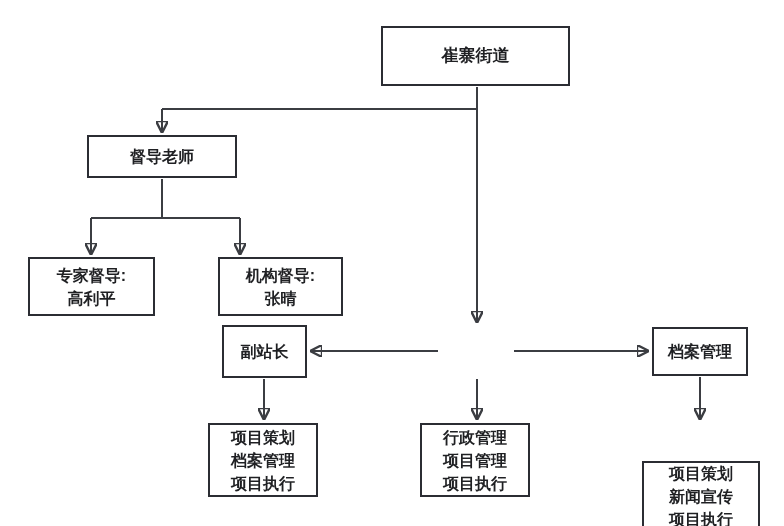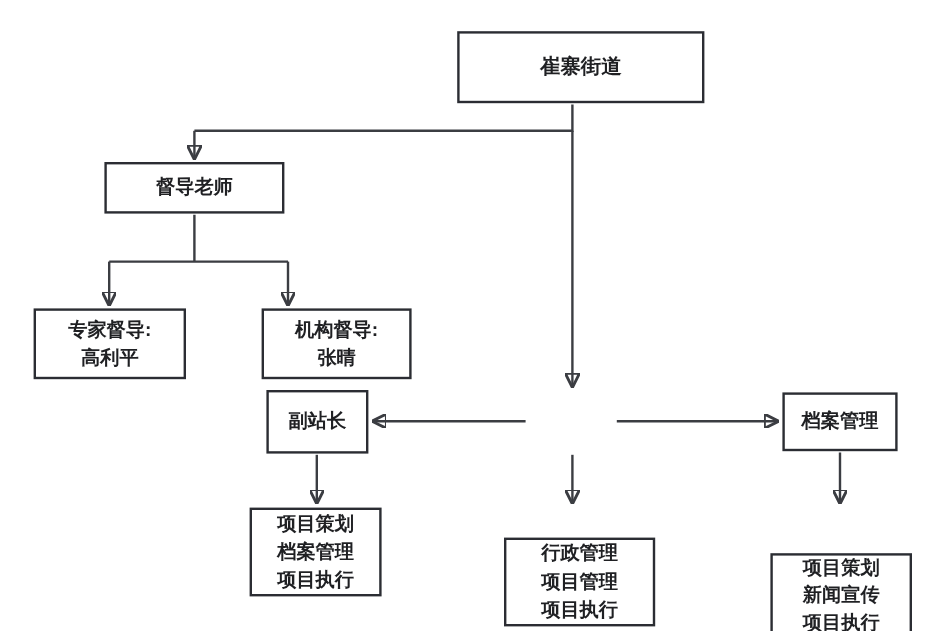--- a/index.html
+++ b/index.html
@@ -35,29 +35,29 @@
     display: flex;
     flex-direction: column;
     align-items: center;
     justify-content: center;
     text-align: center;
     color: #1f2023;
     font-weight: 700;
     font-size: 16px;
     line-height: 23px;
   }
-  .node.root      { left: 381px; top: 26px;  width: 206px; height: 60px; font-size: 17px; line-height: 24px; }
+  .node.root      { left: 381px; top: 26px;  width: 189px; height: 60px; font-size: 17px; line-height: 24px; }
   .node.supervisor{ left: 87px;  top: 135px; width: 150px; height: 43px; font-family: Liberation Serif, serif; }
   .node.expert    { left: 28px;  top: 257px; width: 127px; height: 59px; }
   .node.agency    { left: 180px; top: 257px; width: 125px; height: 59px; margin-left: 38px; }
   .node.deputy    { left: 222px; top: 325px; width: 85px;  height: 53px; }
   .node.chief     { left: 440px; top: 325px; width: 73px;  height: 53px; }
   .node.worker    { left: 652px; top: 327px; width: 96px;  height: 49px; }
   .node.duties-left   { left: 208px; top: 423px; width: 110px; height: 74px; }
-  .node.duties-middle { left: 420px; top: 448px; width: 126px; height: 74px; justify-content: space-between; }
+  .node.duties-middle { left: 420px; top: 423px; width: 110px; height: 74px; }
   .node.duties-right  { left: 642px; top: 423px; width: 118px; height: 70px; margin-top: 38px; }
   .node span { display: block; }
 </style>
 </head>
 <body>
 
 <div class="canvas">
 
   <svg class="connectors" width="784" height="526" viewBox="0 0 784 526" aria-hidden="true">
     <defs>

